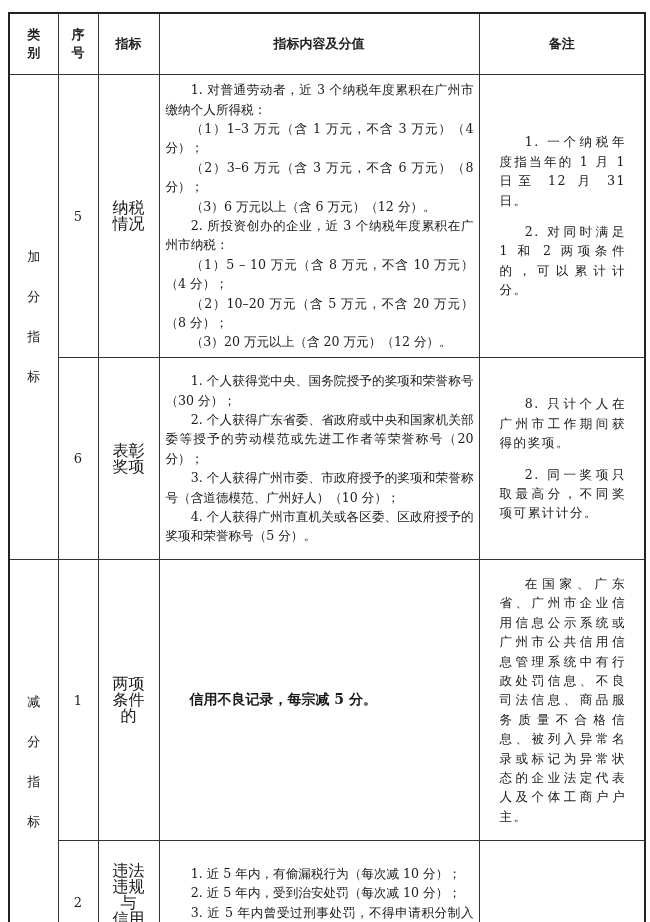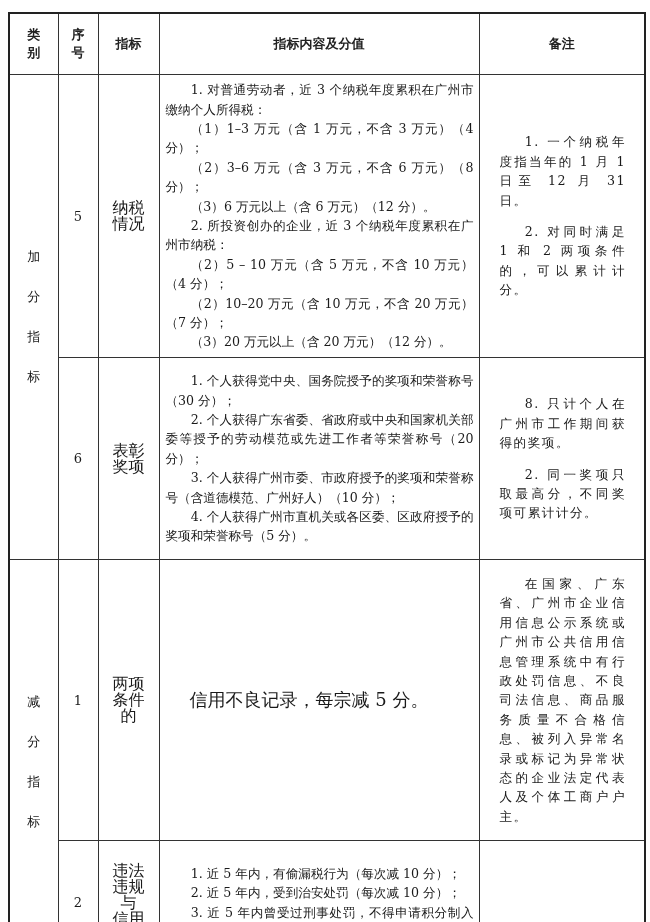--- a/index.html
+++ b/index.html
@@ -14,21 +14,21 @@
     .cat { text-align:center; font-size:13px; }
     .cat span { display:block; margin:22px 0; }
     .num { text-align:center; font-size:13px; }
     .ind { text-align:center; font-size:16px; line-height:16px; }
     .content { font-size:12.6px; line-height:19.4px; padding:2px 5px 2px 6px !important;
                text-align:justify; }
     .content p { margin:0; text-indent:2em; }
     .note { font-size:12.6px; line-height:19.4px; padding:2px 6px 2px 8px !important;
             text-align:justify; letter-spacing:1.5px; }
     .note p { margin:12px; text-indent:2em; }
-    .content-center { font-size:18px; padding-left:30px !important; }
+    .content-center { font-size:14px; padding-left:30px !important;font-weight:bold; }
   </style>
 </head>
 <body>
 
 <table class="main">
   <colgroup>
     <col style="width:49px">
       <col style="width:40px">
       <col style="width:61px">
       <col style="width:320px">
@@ -53,22 +53,22 @@
         <span>标</span>
       </td>
       <td class="num">5</td>
       <td class="ind">纳税情况</td>
       <td class="content">
         <p>1. 对普通劳动者，近 3 个纳税年度累积在广州市缴纳个人所得税：</p>
         <p>（1）1–3 万元（含 1 万元，不含 3 万元）（4 分）；</p>
         <p>（2）3–6 万元（含 3 万元，不含 6 万元）（8 分）；</p>
         <p>（3）6 万元以上（含 6 万元）（12 分）。</p>
         <p>2. 所投资创办的企业，近 3 个纳税年度累积在广州市纳税：</p>
-        <p>（2）5 – 10 万元（含 5 万元，不含 10 万元）（4 分）；</p>
-        <p>（2）10–20 万元（含 10 万元，不含 20 万元）（7 分）；</p>
+        <p>（1）5 – 10 万元（含 8 万元，不含 10 万元）（4 分）；</p>
+        <p>（2）10–20 万元（含 5 万元，不含 20 万元）（8 分）；</p>
         <p>（3）20 万元以上（含 20 万元）（12 分）。</p>
       </td>
       <td class="note">
         <p>1. 一个纳税年度指当年的 1 月 1 日至 12 月 31 日。</p>
         <p>2. 对同时满足 1 和 2 两项条件的，可以累计计分。</p>
       </td>
     </tr>
 
     <tr style="height:202px">
       <td class="num">6</td>

